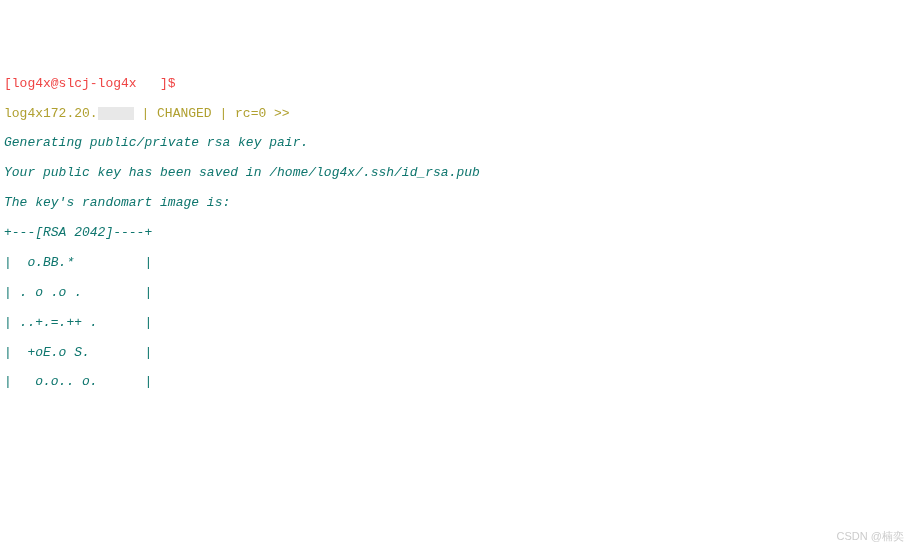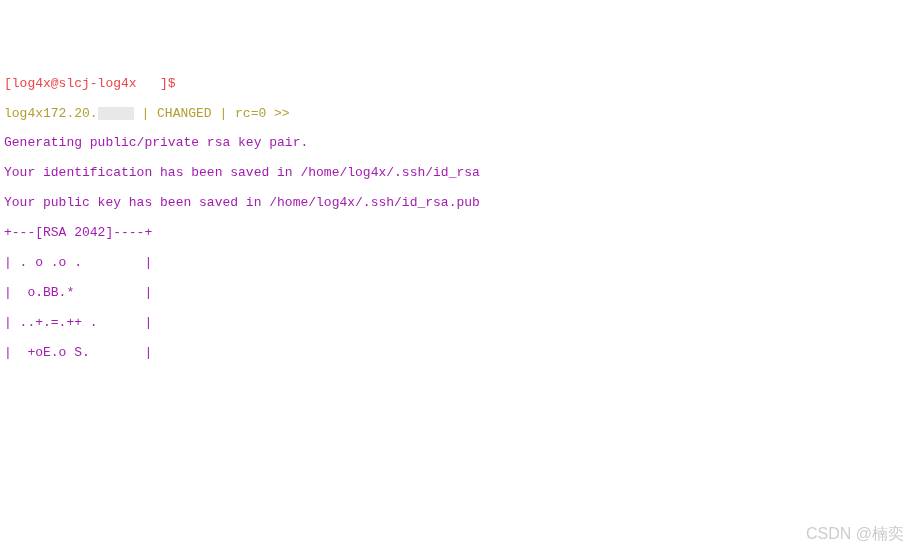--- a/index.html
+++ b/index.html
@@ -22,55 +22,57 @@
     .line {
       white-space: pre;
     }
     .black {
       color: #ef4444;
     }
     .yellow {
       color: #b0a030;
     }
     .olive {
-      color: #a21caf;
+      color: #0f766e;
+      font-style: italic;
     }
     .censor {
       display: inline-block;
       background: #e8e8e8;
       color: transparent;
       width: 36px;
       height: 13px;
       vertical-align: middle;
     }
     .watermark {
       position: absolute;
       right: 8px;
       bottom: 6px;
       color: #cccccc;
-      font-size: 16px;
+      font-size: 11px;
       font-family: Arial, sans-serif;
     }
   </style>
 </head>
 <body>
 
 
 
 <div>
 <div class="line black">[log4x@slcj-log4x   ]$</div>
 <div class="line"><span class="yellow">log4x172.20.</span><span class="censor"></span><span class="yellow"> | CHANGED | rc=0 &gt;&gt;</span></div>
 <div class="line olive">Generating public/private rsa key pair.</div>
-<div class="line olive">Your identification has been saved in /home/log4x/.ssh/id_rsa</div>
 <div class="line olive">Your public key has been saved in /home/log4x/.ssh/id_rsa.pub</div>
+<div class="line olive">The key's randomart image is:</div>
 <div class="line olive">+---[RSA 2042]----+</div>
+<div class="line olive">|  o.BB.*         |</div>
 <div class="line olive">| . o .o .        |</div>
-<div class="line olive">|  o.BB.*         |</div>
 <div class="line olive">| ..+.=.++ .      |</div>
 <div class="line olive">|  +oE.o S.       |</div>
+<div class="line olive">|   o.o.. o.      |</div>
 
 
 
 
 
 
 
 
 
 

